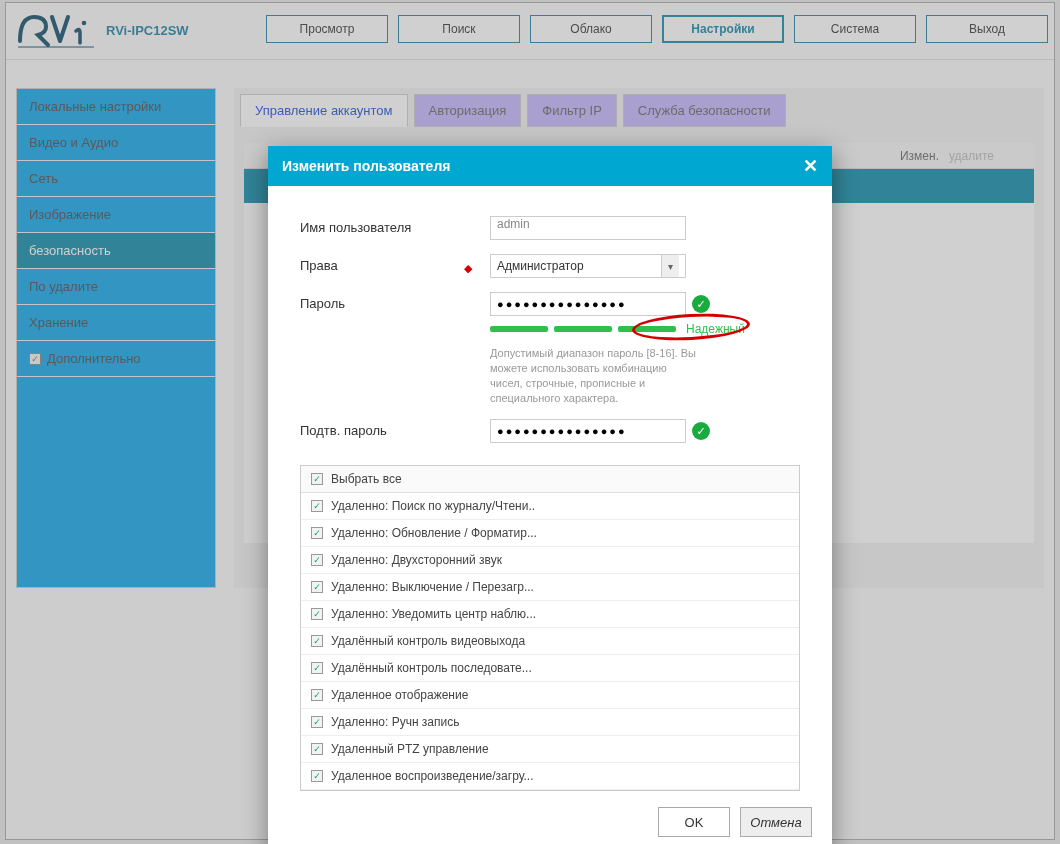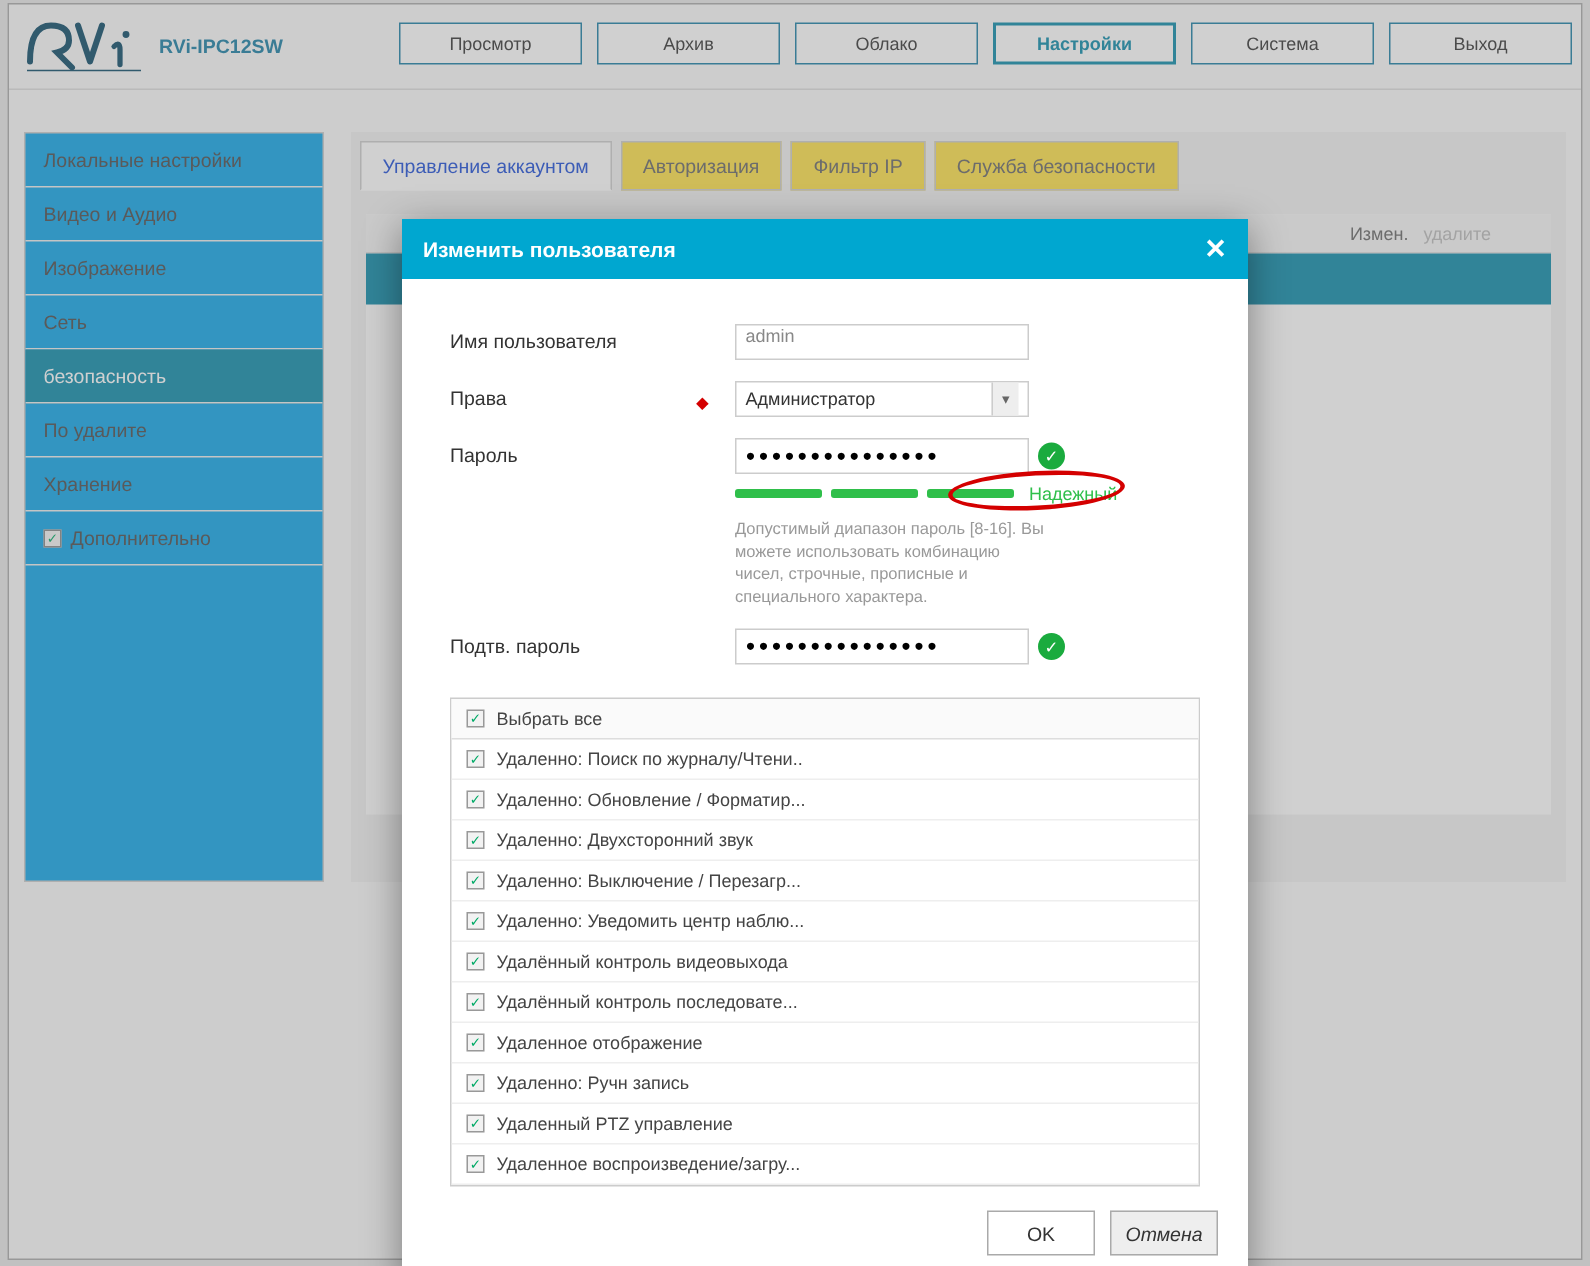--- a/index.html
+++ b/index.html
@@ -109,21 +109,21 @@
     min-height: 500px;
     padding: 0 0 20px 0;
   }
   .sub-tabs {
     display:flex;
     gap: 6px;
     padding: 6px;
   }
   .sub-tab {
     padding: 8px 14px;
-    background: #fde047;
+    background: #c4b5fd;
     border: 1px solid #ccc;
     color:#666;
     font-size:13px;
   }
   .sub-tab.active {
     background: #fff;
     color:#1d4ed8;
     border-bottom-color:#fff;
   }
   .content-inner {
@@ -361,41 +361,41 @@
           <path d="M36 6 L44 30 L52 6" stroke="#0b4a68" stroke-width="4" fill="none" stroke-linecap="round" stroke-linejoin="round"></path>
           <path d="M60 20 Q64 16 64 22 L64 32" stroke="#0b4a68" stroke-width="3.5" fill="none" stroke-linecap="round"></path>
           <circle cx="68" cy="12" r="2.3" fill="#0b4a68"></circle>
           <path d="M2 36 L78 36" stroke="#0b4a68" stroke-width="1"></path>
         </svg>
       </span>
       <span class="model">RVi-IPC12SW</span>
     </div>
     <div class="nav-tabs">
       <div class="nav-tab">Просмотр</div>
-      <div class="nav-tab">Архив</div>
+      <div class="nav-tab">Поиск</div>
       <div class="nav-tab">Облако</div>
       <div class="nav-tab active">Настройки</div>
       <div class="nav-tab">Система</div>
       <div class="nav-tab">Выход</div>
     </div>
   </div>
 
   <div class="body">
     <div class="sidebar">
       <div class="sidebar-item">
           <span>Локальные настройки</span>
         </div>
       <div class="sidebar-item">
           <span>Видео и Аудио</span>
         </div>
       <div class="sidebar-item">
+          <span>Сеть</span>
+        </div>
+      <div class="sidebar-item">
           <span>Изображение</span>
-        </div>
-      <div class="sidebar-item">
-          <span>Сеть</span>
         </div>
       <div class="sidebar-item active">
           <span>безопасность</span>
         </div>
       <div class="sidebar-item">
           <span>По удалите</span>
         </div>
       <div class="sidebar-item">
           <span>Хранение</span>
         </div>

